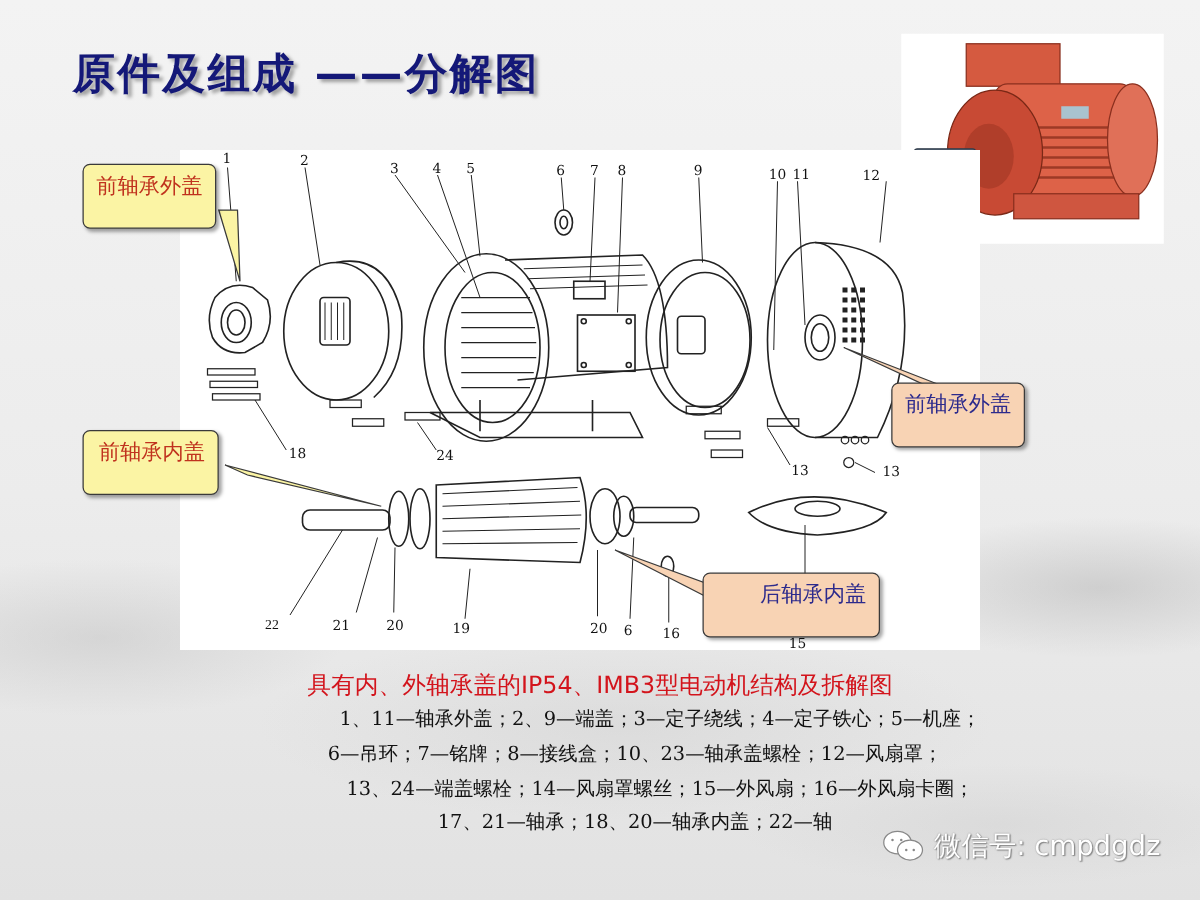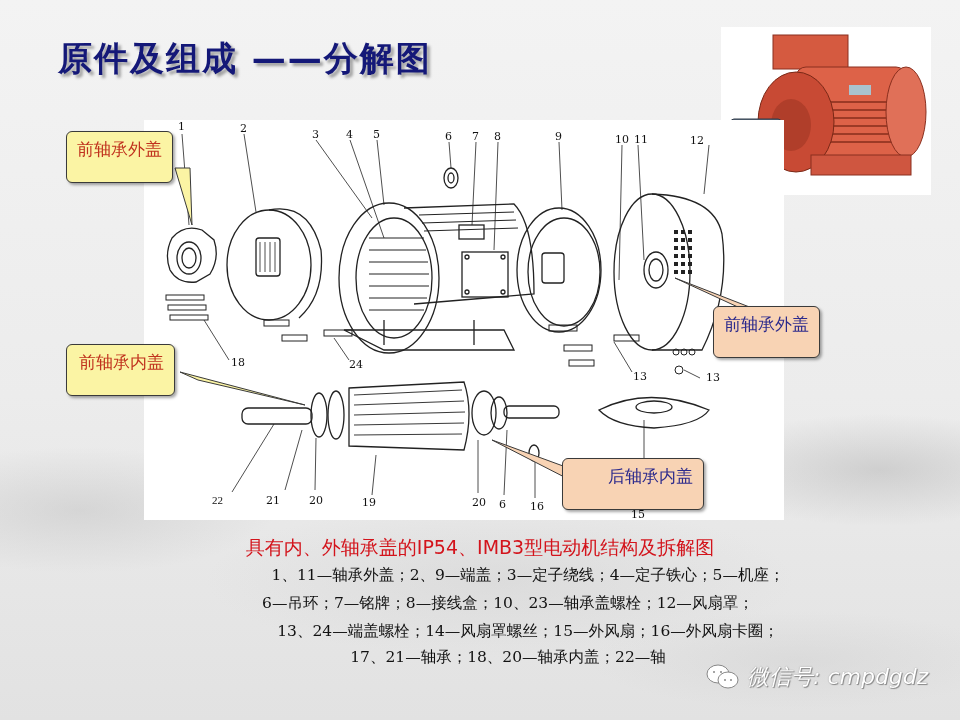--- a/index.html
+++ b/index.html
@@ -53,21 +53,20 @@
     position: absolute; left: 0; width: 960px; text-align: center;
     font-family: "DejaVu Serif", serif; font-size: 15.5px; color: #111;
     white-space: nowrap;
     margin-left: 48px;
   }
   .watermark {
     position: absolute; left: 705px; top: 660px; height: 34px;
     display: flex; align-items: center; gap: 6px;
     color: #ffffff; font-size: 22px;
     text-shadow: 0 0 1px #777, 1px 1px 1px #888;
-    font-style: italic;
   }
 </style>
 </head>
 <body>
 
 <div class="bg-mountains"></div>
 
 <div class="page-title">原件及组成 ——分解图</div>
 
 <div class="motor-photo">

